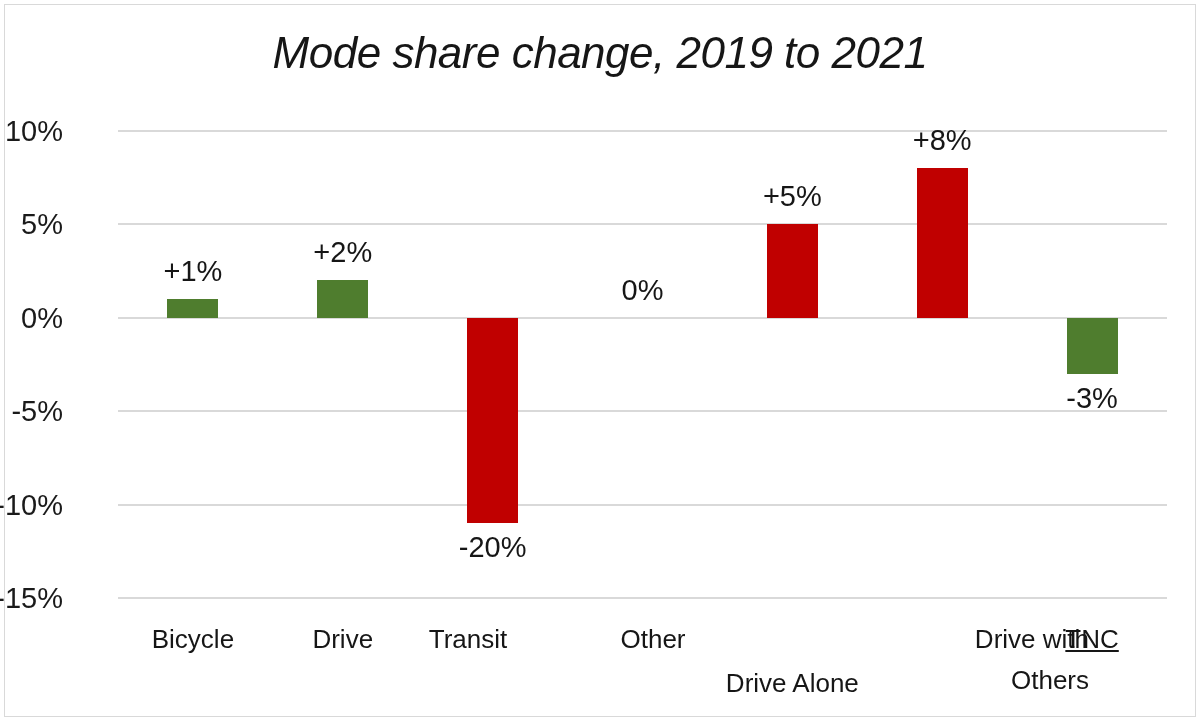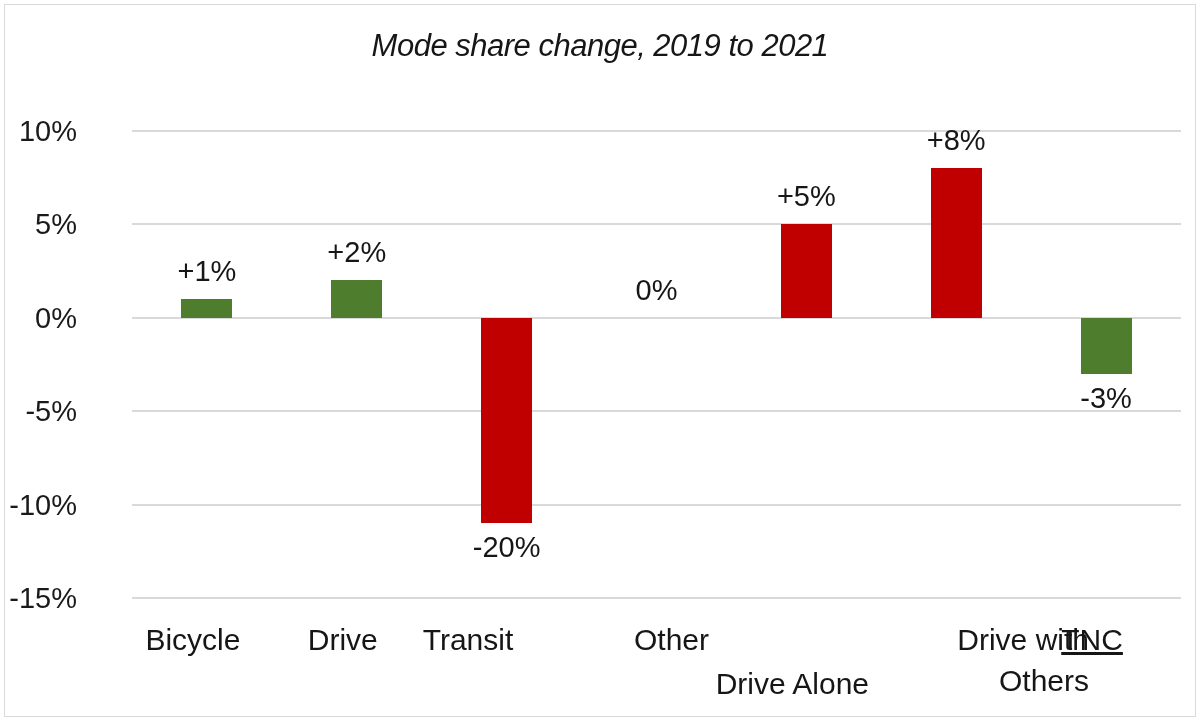--- a/index.html
+++ b/index.html
@@ -33,32 +33,32 @@
     pointer-events: none;
   }
 
   #chart-title {
     position: absolute;
     left: 0;
     top: 28px;
     width: 1200px;
     text-align: center;
     font-style: italic;
-    font-size: 31px;
+    font-size: 44px;
     font-weight: 400;
     color: #161616;
     letter-spacing: -0.5px;
     font-stretch: condensed;
     white-space: nowrap;
   }
 
   
   #plot-area {
     position: absolute;
-    left: 132px;
+    left: 118px;
     top: 131px;
     width: 1049px;
     height: 467px;   
   }
 
   .gridline {
     position: absolute;
     left: 0;
     width: 100%;
     height: 2px;
@@ -87,21 +87,21 @@
     font-size: 29px;
     color: #161616;
     white-space: nowrap;
     transform: translateX(-50%);
   }
 
   .cat-label {
     position: absolute;
     top: 619px;
     text-align: center;
-    font-size: 30px;
+    font-size: 26px;
     line-height: 41px;
     color: #161616;
     transform: translateX(-50%);
     width: 190px;
   }
 </style>
 </head>
 <body>
 
 <div id="chart-frame">
@@ -143,19 +143,19 @@
         <div class="bar-label" style="left: 824.214px; top: -6.64px;">+8%</div>
         <div class="bar" style="left: 948.571px; width: 51px; top: 186.8px; height: 56.04px; background: rgb(79, 125, 46);"></div>
         <div class="bar-label" style="left: 974.071px; top: 250.84px;">-3%</div>
       </div>
   </div>
 
   <div id="catlabels">
       <div class="cat-label" style="left: 192.929px;">Bicycle</div>
       <div class="cat-label" style="left: 342.786px;">Drive</div>
       <div class="cat-label" style="left: 468px;">Transit</div>
-      <div class="cat-label" style="left: 614px; text-align: right;">Other</div>
+      <div class="cat-label" style="left: 653px;">Other</div>
       <div class="cat-label" style="left: 792.357px; margin-top: 44px;">Drive Alone</div>
       <div class="cat-label" style="left: 994px; text-align: right;">Drive with Others</div>
       <div class="cat-label" style="left: 1092.07px; text-decoration: underline;">TNC</div>
     </div>
 
 </div>
 
 </body></html>

